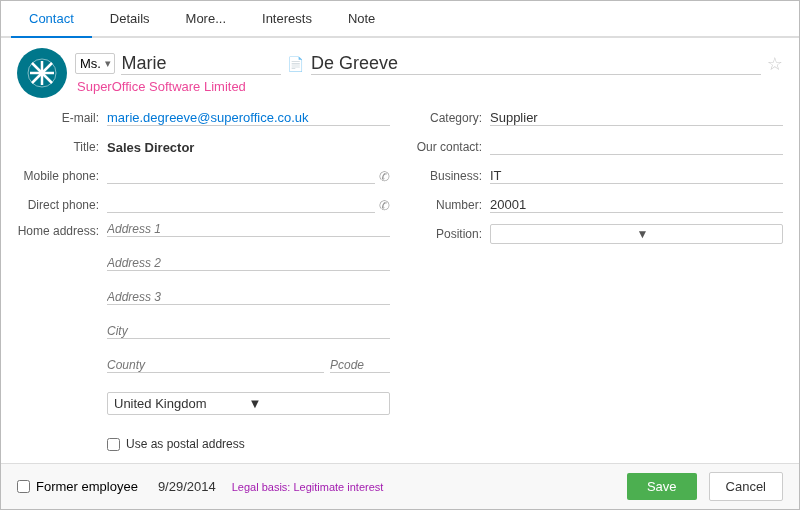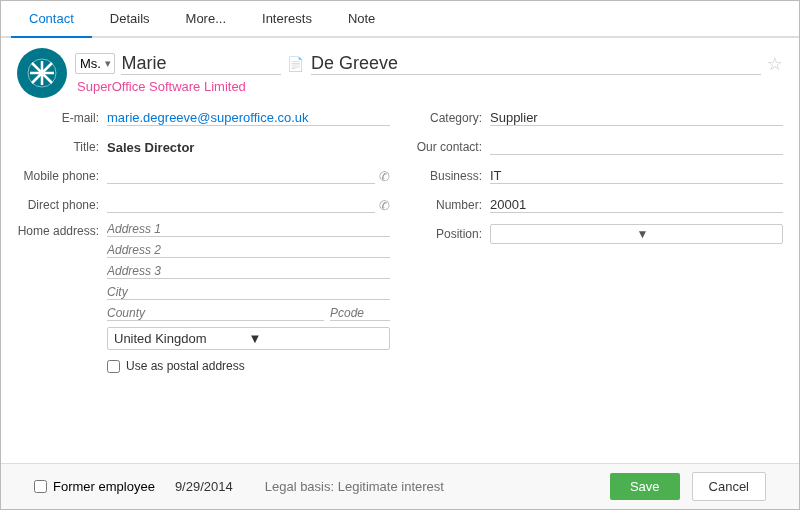--- a/index.html
+++ b/index.html
@@ -185,21 +185,21 @@
       width: 90px;
       flex-shrink: 0;
       text-align: right;
       padding-right: 8px;
       padding-top: 2px;
     }
     .address-inputs {
       flex: 1;
       display: flex;
       flex-direction: column;
-      gap: 6px;
+      gap: 19px;
     }
     .addr-input {
       border: none;
       border-bottom: 1px solid #ccc;
       outline: none;
       font-size: 12px;
       color: #aaa;
       font-style: italic;
       background: transparent;
       width: 100%;
@@ -283,44 +283,44 @@
     }
     .position-row span {
       flex: 1;
       font-size: 13px;
       color: #333;
     }
     
     .footer {
       display: flex;
       align-items: center;
-      padding: 8px 33px;
+      padding: 8px 16px;
       border-top: 1px solid #ddd;
       background: #f8f8f8;
       gap: 12px;
     }
     .former-employee {
       display: flex;
       align-items: center;
       gap: 6px;
     }
     .former-employee input[type="checkbox"] {
       width: 13px;
       height: 13px;
       cursor: pointer;
     }
     .footer-date {
       color: #333;
       font-size: 13px;
       margin-left: 8px;
     }
     .legal-basis {
-      color: #737373;
-      font-size: 13px;
-      margin-left: 20px;
+      color: #a21caf;
+      font-size: 11px;
+      margin-left: 4px;
       cursor: pointer;
       text-decoration: none;
     }
     .footer-spacer { flex: 1; }
     .btn-save {
       background: #4caf50;
       color: #fff;
       border: none;
       border-radius: 2px;
       padding: 6px 20px;

